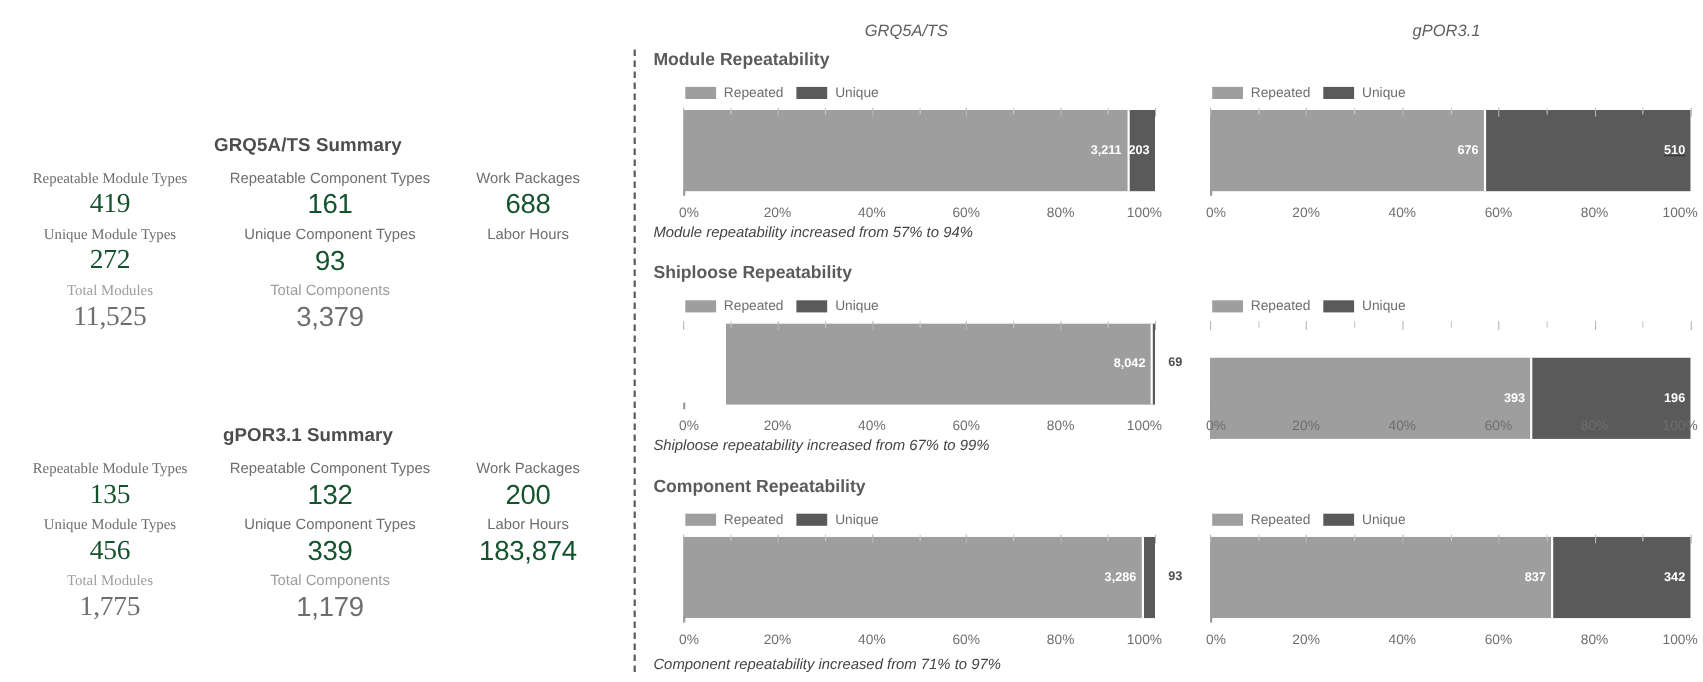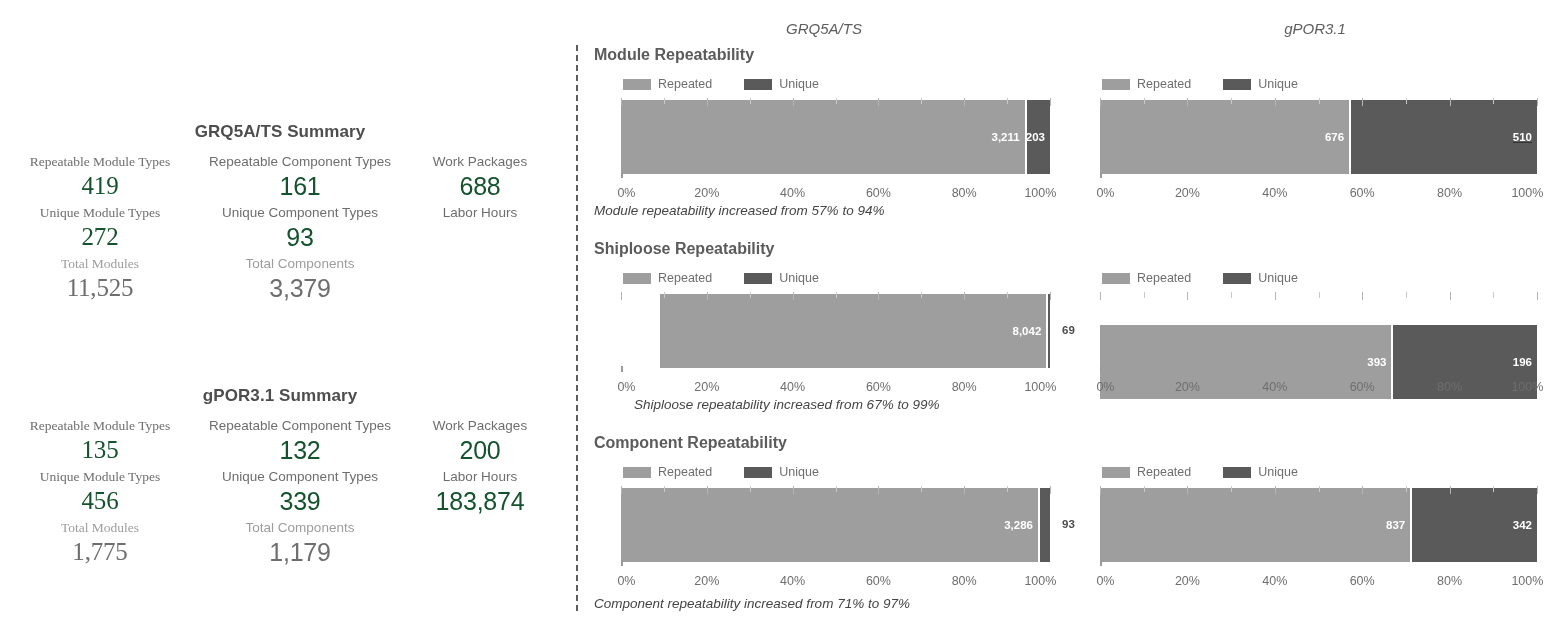--- a/index.html
+++ b/index.html
@@ -53,21 +53,21 @@
   .col-head.right{left:1090px;width:450px;}
   .row-title{
     position:absolute;left:594px;font-size:16px;font-weight:bold;color:#5b5b5b;
     white-space:nowrap;
   }
   .row-note{
     position:absolute;left:594px;font-size:13.5px;font-style:italic;color:#444;
     white-space:nowrap;
   }
   .legend{position:absolute;display:flex;align-items:center;gap:0;}
-  .legend-item{display:flex;align-items:center;margin-right:32px;}
+  .legend-item{display:flex;align-items:center;margin-right:12px;}
   .swatch{width:28px;height:11px;display:inline-block;margin-right:7px;}
   .legend-text{font-size:12.5px;color:#6e6e6e;line-height:12px;}
 
   .plot{position:absolute;}
   .bar-track{position:absolute;left:0;top:0;height:74px;width:100%;
     display:flex;overflow:hidden;}
   .seg{height:100%;position:relative;display:flex;align-items:center;
     justify-content:flex-end;box-sizing:border-box;}
   .seg span{font-size:11.5px;font-weight:bold;color:#ffffff;padding-right:5px;
     white-space:nowrap;}
@@ -257,21 +257,21 @@
         <div class="tick" style="left: 90%; top: -80px; height: 6px;"></div>
         <div class="tick major" style="left: 100%; top: -80px; height: 8px;"></div>
         <div class="tick-label" style="left: 0%; transform: translateX(-20%);">0%</div>
         <div class="tick-label" style="left: 20%;">20%</div>
         <div class="tick-label" style="left: 40%;">40%</div>
         <div class="tick-label" style="left: 60%;">60%</div>
         <div class="tick-label" style="left: 80%;">80%</div>
         <div class="tick-label" style="left: 100%; transform: translateX(-80%);">100%</div>
       </div>
       <div class="row-title" style="top: 240px;">Shiploose Repeatability</div>
-      <div class="row-note" style="top: 397px; margin-left: 40px;">Shiploose repeatability increased from 67% to 99%</div>
+      <div class="row-note" style="top: 397px;">Shiploose repeatability increased from 67% to 99%</div>
       <div class="legend" style="left: 623px; top: 272px;">
         <div class="legend-item">
           <span class="swatch" style="background: rgb(158, 158, 158);"></span>
           <span class="legend-text">Repeated</span>
         </div>
         <div class="legend-item">
           <span class="swatch" style="background: rgb(90, 90, 90);"></span>
           <span class="legend-text">Unique</span>
         </div>
       </div>

